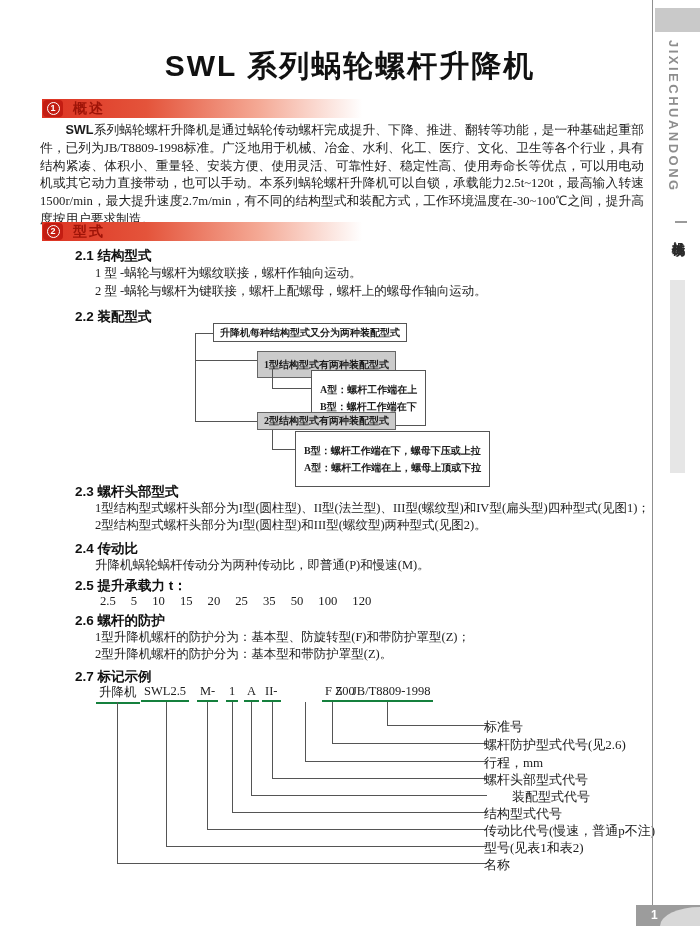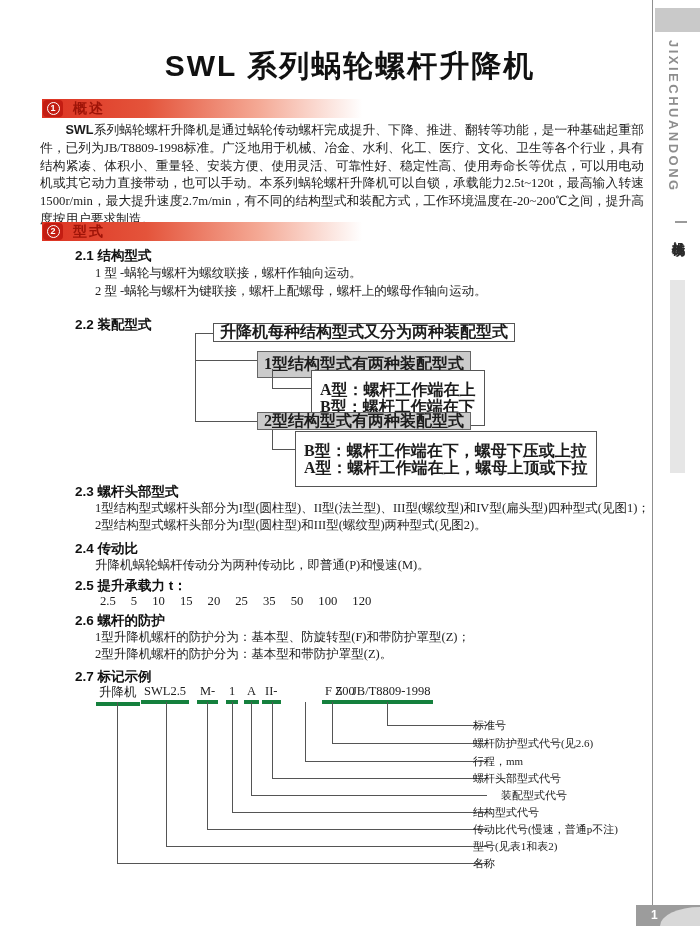--- a/index.html
+++ b/index.html
@@ -23,31 +23,31 @@
   
   .para{position:absolute;left:40px;width:604px;font-size:12.7px;line-height:17.8px;
         text-align:justify;text-indent:2em;}
   .para .lead{font-weight:bold;font-family:"Liberation Sans", sans-serif;}
   .h2{position:absolute;left:75px;font-size:13.5px;font-weight:bold;
       font-family:"Liberation Sans", sans-serif;color:#111;}
   .ln{position:absolute;left:95px;font-size:12.5px;white-space:nowrap;}
   .vals{position:absolute;left:100px;font-size:12.7px;}
   .vals span{display:inline-block;margin-right:15px;}
   
-  .fbox{position:absolute;border:1px solid #555;background:#fff;font-size:16px;
+  .fbox{position:absolute;border:1px solid #555;background:#fff;font-size:10px;
         font-weight:bold;display:flex;align-items:center;padding:0 6px;
         white-space:nowrap;box-sizing:border-box;}
   .fbox.gray{background:#cbcbcb;border-color:#666;}
   .fbox.two{display:block;padding:10px 8px;line-height:17px;}
   .vline,.hline{position:absolute;background:#555;}
   .vline{width:1px;} .hline{height:1px;}
   
-  .tok{position:absolute;top:684px;font-size:12.5px;border-bottom:4px solid #15803d;
+  .tok{position:absolute;top:684px;font-size:12.5px;border-bottom:2px solid #15803d;
        padding:0 3px 1px 3px;white-space:nowrap;}
-  .lbl{position:absolute;left:473px;font-size:11px;white-space:nowrap;}
+  .lbl{position:absolute;left:484px;font-size:13px;white-space:nowrap;}
   
   .side-border{position:absolute;left:652px;top:0;width:1px;height:906px;background:#8f8f8f;}
   .side-topbox{position:absolute;left:655px;top:8px;width:45px;height:24px;background:#c9c9c9;}
   .side-latin{position:absolute;left:666px;top:40px;writing-mode:vertical-rl;
       font-family:"Liberation Sans", sans-serif;font-weight:bold;font-size:13px;
       color:#8d8d8d;letter-spacing:2.5px;}
   .side-dash{position:absolute;left:675px;top:221px;width:12px;height:2px;background:#9a9a9a;}
   .side-cjk{position:absolute;left:669px;top:231px;writing-mode:vertical-rl;
       font-family:"Liberation Sans", sans-serif;font-weight:bold;font-size:13px;
       color:#2b2b2b;letter-spacing:1px;}
@@ -66,34 +66,34 @@
 
   <div class="doc-title">SWL 系列蜗轮螺杆升降机</div>
 
   <div class="banner" style="top:99px;">
     <div class="badge">
       <div class="ring">1</div>
     </div>
     <div class="btxt">概述</div>
   </div>
 
-  <div class="para" style="top:122px;"><span class="lead">SWL</span><span>系列蜗轮螺杆升降机是通过蜗轮传动螺杆完成提升、下降、推进、翻转等功能，是一种基础起重部件，已列为JB/T8809-1998标准。广泛地用于机械、冶金、水利、化工、医疗、文化、卫生等各个行业，具有结构紧凑、体积小、重量轻、安装方便、使用灵活、可靠性好、稳定性高、使用寿命长等优点，可以用电动机或其它动力直接带动，也可以手动。本系列蜗轮螺杆升降机可以自锁，承载能力2.5t~120t，最高输入转速1500r/min，最大提升速度2.7m/min，有不同的结构型式和装配方式，工作环境温度在-20~200℃之间，提升高度按用户要求制造。</span></div>
+  <div class="para" style="top:122px;"><span class="lead">SWL</span><span>系列蜗轮螺杆升降机是通过蜗轮传动螺杆完成提升、下降、推进、翻转等功能，是一种基础起重部件，已列为JB/T8809-1998标准。广泛地用于机械、冶金、水利、化工、医疗、文化、卫生等各个行业，具有结构紧凑、体积小、重量轻、安装方便、使用灵活、可靠性好、稳定性高、使用寿命长等优点，可以用电动机或其它动力直接带动，也可以手动。本系列蜗轮螺杆升降机可以自锁，承载能力2.5t~120t，最高输入转速1500r/min，最大提升速度2.7m/min，有不同的结构型式和装配方式，工作环境温度在-30~100℃之间，提升高度按用户要求制造。</span></div>
 
   <div class="banner" style="top:222px;">
     <div class="badge">
       <div class="ring">2</div>
     </div>
     <div class="btxt">型式</div>
   </div>
 
   <div class="h2" style="top:247px;">2.1 结构型式</div>
   <div class="ln" style="top:265px;">1 型 -蜗轮与螺杆为螺纹联接，螺杆作轴向运动。</div>
   <div class="ln" style="top:283px;">2 型 -蜗轮与螺杆为键联接，螺杆上配螺母，螺杆上的螺母作轴向运动。</div>
 
-  <div class="h2" style="top:316px;">2.2 装配型式</div>
+  <div class="h2" style="top:308px;">2.2 装配型式</div>
 
   <div>
     <div class="fbox" style="left:213px;top:323px;height:19px;">升降机每种结构型式又分为两种装配型式</div>
     <div class="fbox gray" style="left:257px;top:351px;height:27px;">1型结构型式有两种装配型式</div>
     <div class="fbox two" style="left:311px;top:370px;">
       <div>A型：螺杆工作端在上</div>
       <div>B型：螺杆工作端在下</div>
     </div>
     <div class="fbox gray" style="left:257px;top:412px;height:18px;">2型结构型式有两种装配型式</div>
     <div class="fbox two" style="left:295px;top:431px;">

